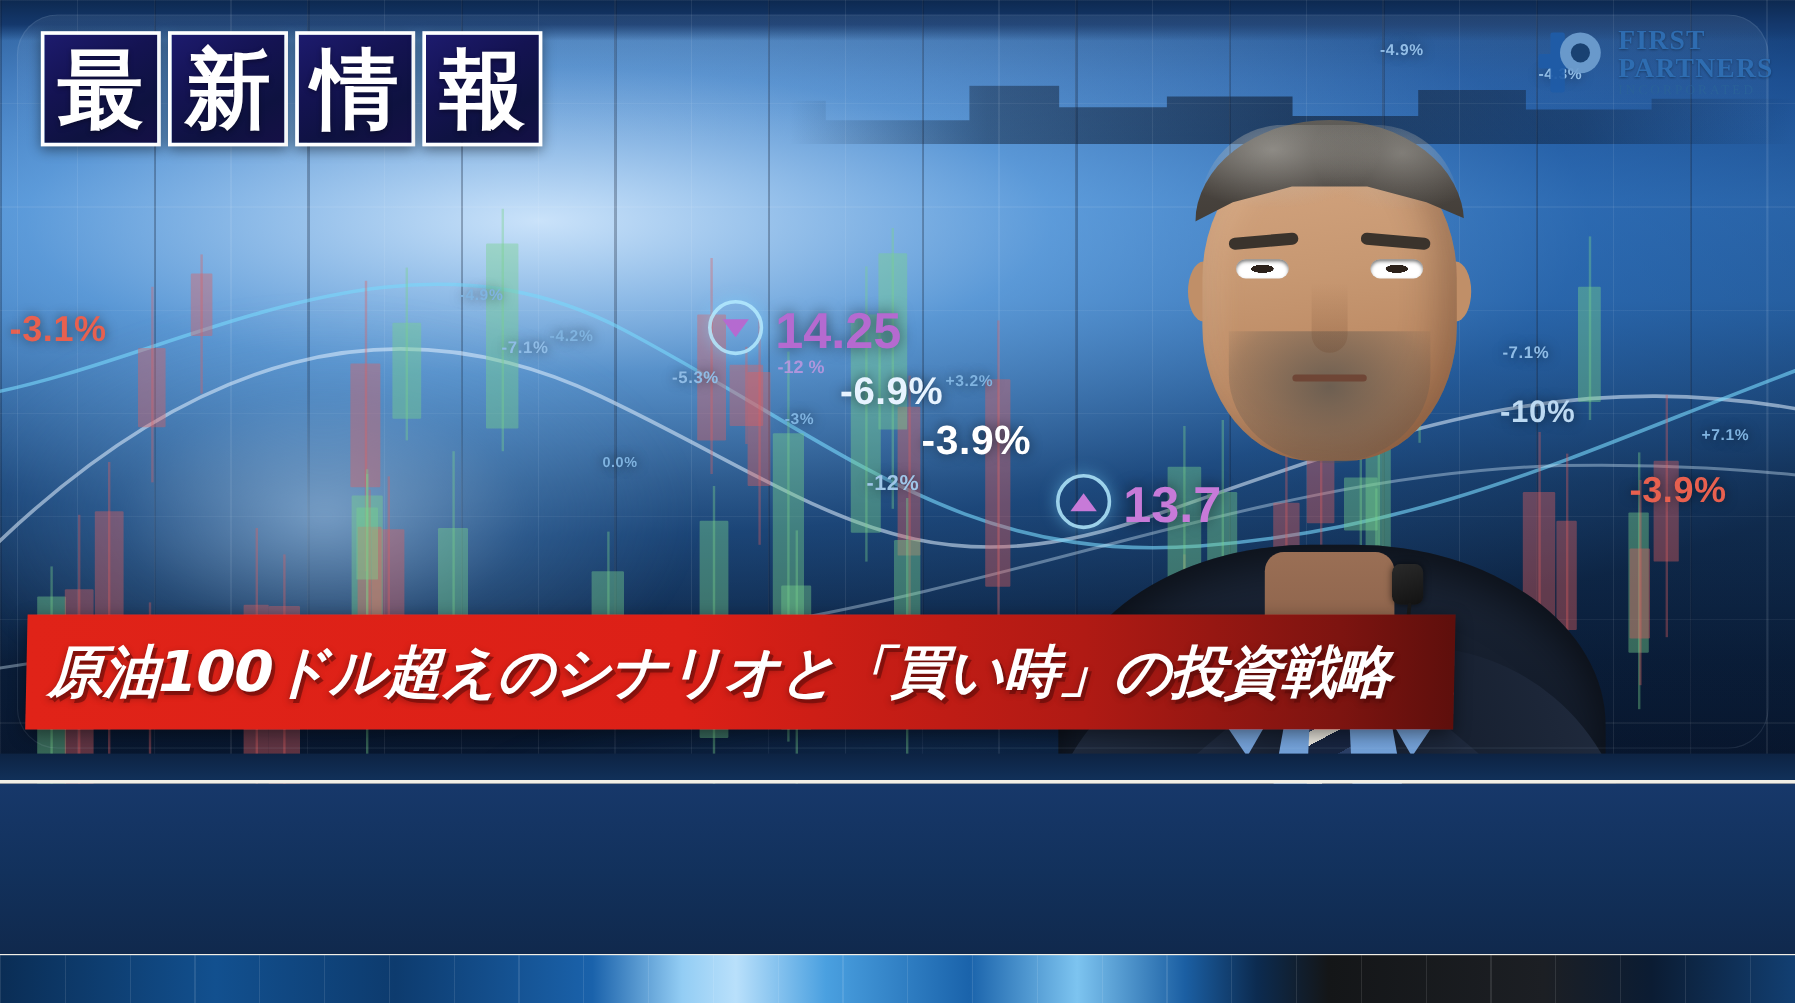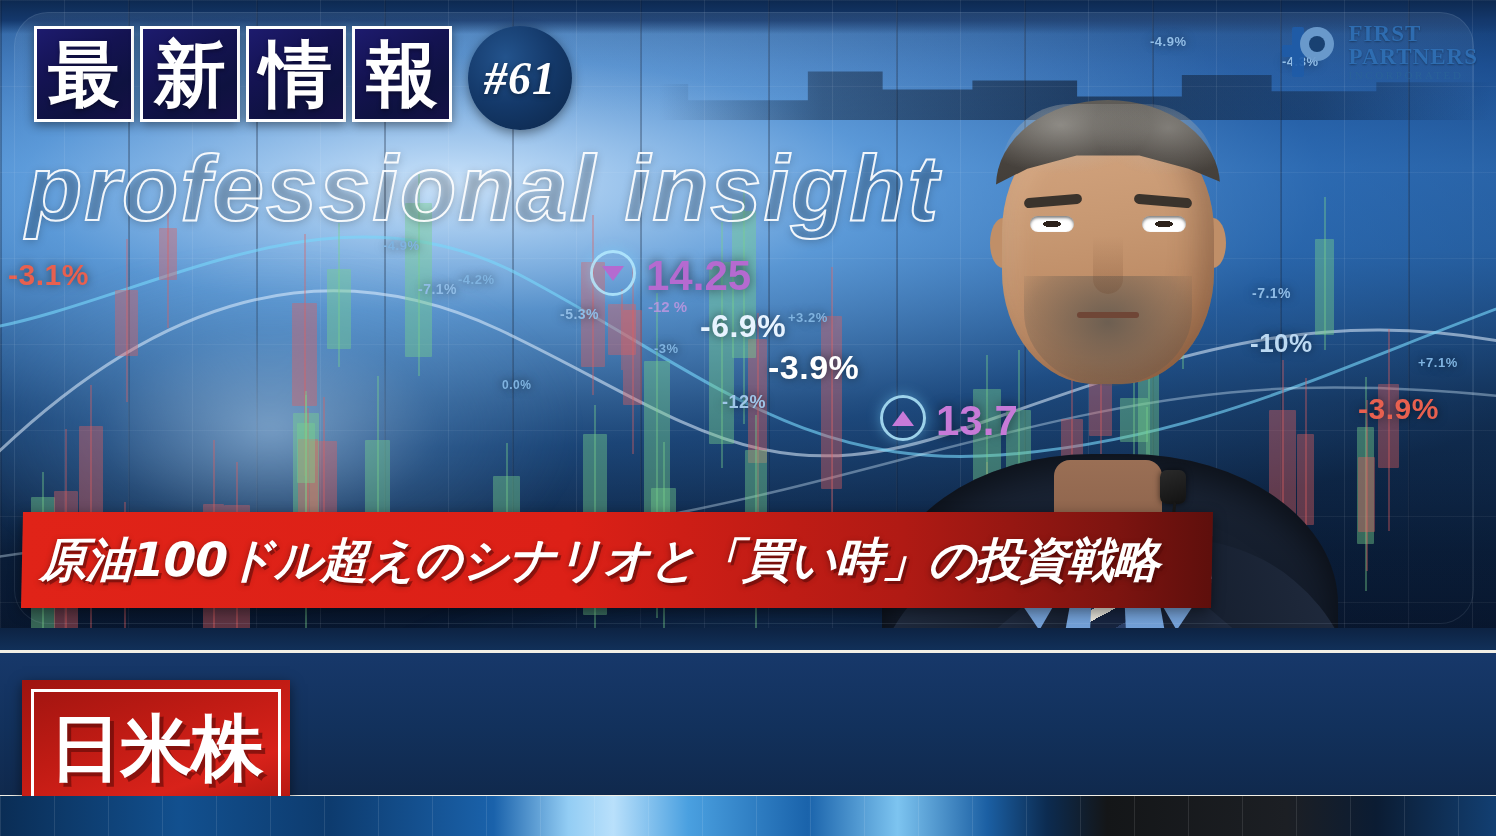--- a/index.html
+++ b/index.html
@@ -633,25 +633,21 @@
         <span>新</span>
       </div>
       <div class="kbox">
         <span>情</span>
       </div>
       <div class="kbox">
         <span>報</span>
       </div>
     </div>
 
-  <div class="ep-badge">
-    <span>#61</span>
-  </div>
-
-  <div class="pro-insight">professional insight</div>
+
 
   <div class="logo">
     <div class="logo-mark">
       <div class="bar"></div>
         <div class="cross"></div>
       <div class="pbowl"></div>
         <div class="phole"></div>
     </div>
     <div class="logo-text">
       <div class="l1">FIRST</div>
@@ -663,20 +659,17 @@
   <div class="red-banner"></div>
   <div class="red-banner-text">原油100ドル超えのシナリオと「買い時」の投資戦略</div>
 
   <div class="bottom-wrap">
     <div class="bb-capTop"></div>
     <div class="bb-body"></div>
     <div class="bb-capBot"></div>
     <div class="bb-rule top"></div>
     <div class="bb-rule bot"></div>
 
-    <div class="tag-box">
-      <span>日米株</span>
-    </div>
 
   </div>
 
   <div class="bottom-photo-strip"></div>
 </div>
 
 </body></html>

